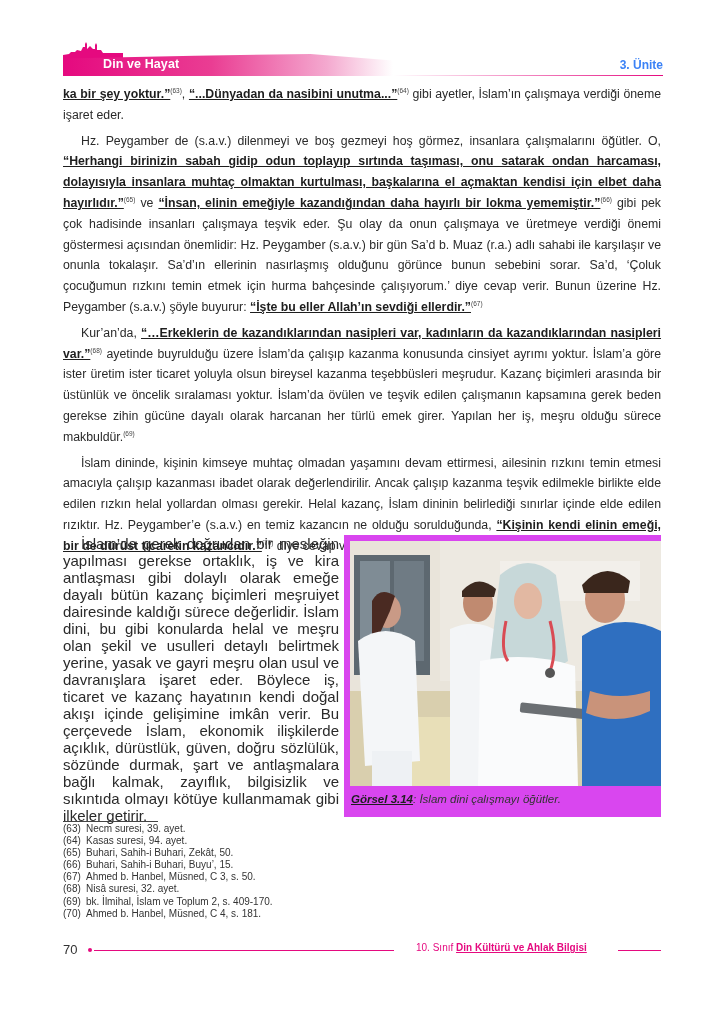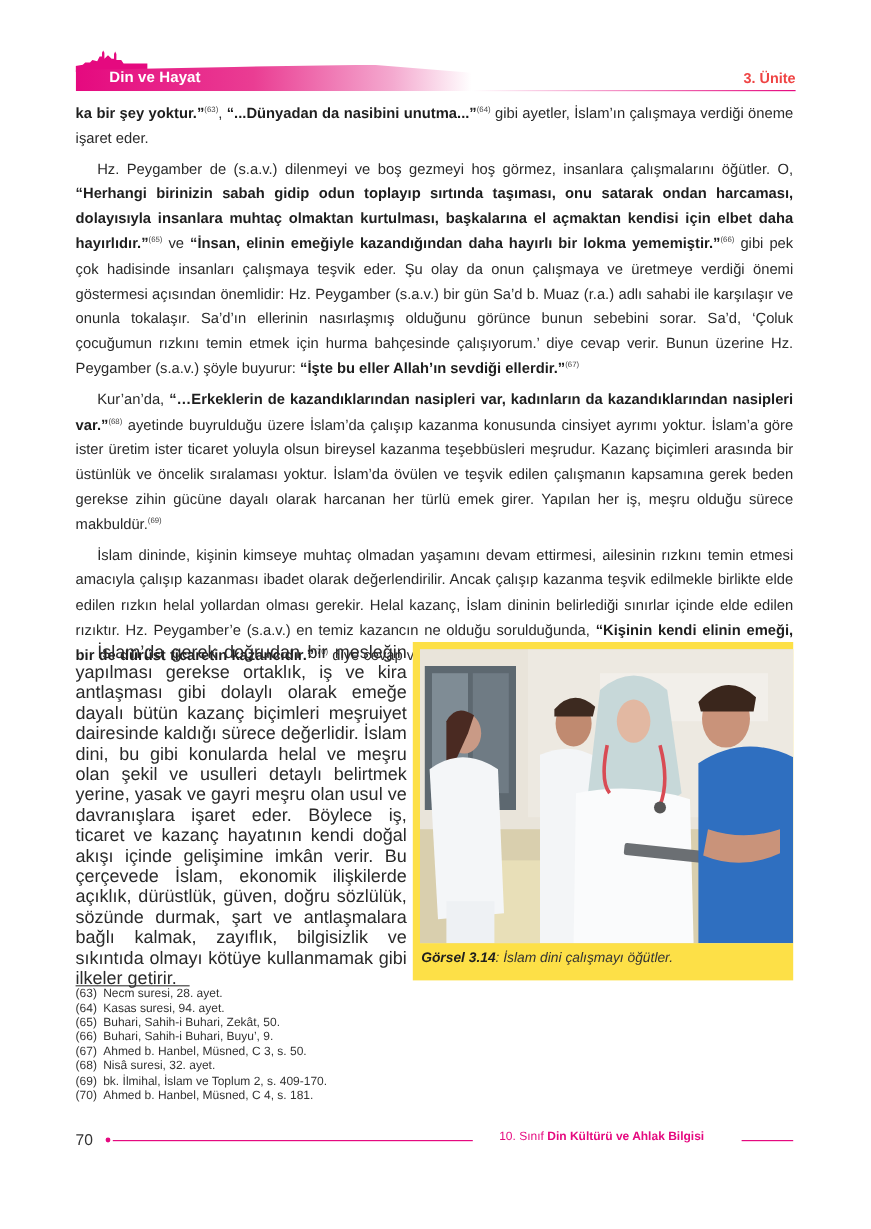--- a/index.html
+++ b/index.html
@@ -5,41 +5,41 @@
   html, body { margin: 0; padding: 0; background: #ffffff; }
   body { width: 726px; height: 1024px; position: relative; overflow: hidden;
          font-family: "Liberation Sans", sans-serif; color: #2a2a2a; }
 
   
   .header { position: absolute; left: 63px; top: 40px; width: 600px; height: 36px; }
   .banner { position: absolute; left: 0; top: 14px; width: 330px; height: 22px;
             background: linear-gradient(to right, #e5097f 0%, #ea3d93 45%, #f4a9cf 80%, rgba(255,255,255,0) 100%);
             clip-path: polygon(0 20%, 40% 8%, 75% 0, 100% 30%, 100% 100%, 0 100%); }
   .skyline { position: absolute; left: 0; top: 0; width: 60px; height: 20px; }
-  .banner-title { position: absolute; left: 28px; top: 17px; color: #fff; font-weight: bold;
+  .banner-title { position: absolute; left: 40px; top: 17px; color: #fff; font-weight: bold;
                   font-size: 12.5px; letter-spacing: 0.1px; }
-  .unit-label { position: absolute; right: 0; top: 18px; font-size: 12px; font-weight: bold; color: #ef4444; }
+  .unit-label { position: absolute; right: 0; top: 18px; font-size: 12px; font-weight: bold; color: #3b82f6; }
   .header-rule { position: absolute; left: 330px; right: 0; top: 35px; height: 1px;
                  background: linear-gradient(to right, rgba(229,9,127,0), #e5097f); }
 
   
   .content { position: absolute; left: 63px; top: 84px; width: 598px;
              font-size: 12.3px; line-height: 20.8px; text-align: justify; }
   .content p { margin: 0 0 5px 0; }
   .indent { text-indent: 18px; }
-  b { font-weight: bold; color: #1e1e1e; }
+  b { font-weight: bold; color: #1e1e1e; text-decoration: underline; }
   sup { font-size: 6.5px; vertical-align: 5px; line-height: 0; color: #444; }
 
   .two-col { position: absolute; left: 63px; top: 535px; width: 598px; }
   .left-col { position: absolute; left: 0; top: 0; width: 276px;
               font-size: 15px; line-height: 17px; text-align: justify; }
   .left-col p { margin: 0; text-indent: 18px; }
 
   .figure { position: absolute; left: 281px; top: 0; width: 317px; height: 282px;
-            background: #fde047; }
+            background: #d946ef; }
   .photo { position: absolute; left: 6px; top: 6px; width: 311px; height: 245px; overflow: hidden;
            background: #e7e2d8; }
   .caption { position: absolute; left: 7px; top: 258px; font-size: 11.5px; color: #333; font-style: italic; }
   .caption b { font-style: italic; }
 
   
   .fn-rule { position: absolute; left: 63px; top: 821px; width: 95px; height: 1px; background: #444; }
   .footnotes { position: absolute; left: 63px; top: 823px; font-size: 10px; line-height: 12.1px; color: #333; }
   .fn { display: flex; }
   .fn .num { width: 23px; }
@@ -120,33 +120,33 @@
       </svg>
     </div>
     <div class="caption"><b>Görsel 3.14</b><span>: İslam dini çalışmayı öğütler.</span></div>
   </div>
 </div>
 
 <div class="fn-rule"></div>
 <div class="footnotes">
   <div class="fn">
       <span class="num">(63)</span>
-      <span>Necm suresi, 28. ayet.</span>
+      <span>Necm suresi, 39. ayet.</span>
     </div>
   <div class="fn">
       <span class="num">(64)</span>
       <span>Kasas suresi, 94. ayet.</span>
     </div>
   <div class="fn">
       <span class="num">(65)</span>
       <span>Buhari, Sahih-i Buhari, Zekât, 50.</span>
     </div>
   <div class="fn">
       <span class="num">(66)</span>
-      <span>Buhari, Sahih-i Buhari, Buyu’, 9.</span>
+      <span>Buhari, Sahih-i Buhari, Buyu’, 15.</span>
     </div>
   <div class="fn">
       <span class="num">(67)</span>
       <span>Ahmed b. Hanbel, Müsned, C 3, s. 50.</span>
     </div>
   <div class="fn">
       <span class="num">(68)</span>
       <span>Nisâ suresi, 32. ayet.</span>
     </div>
   <div class="fn">

